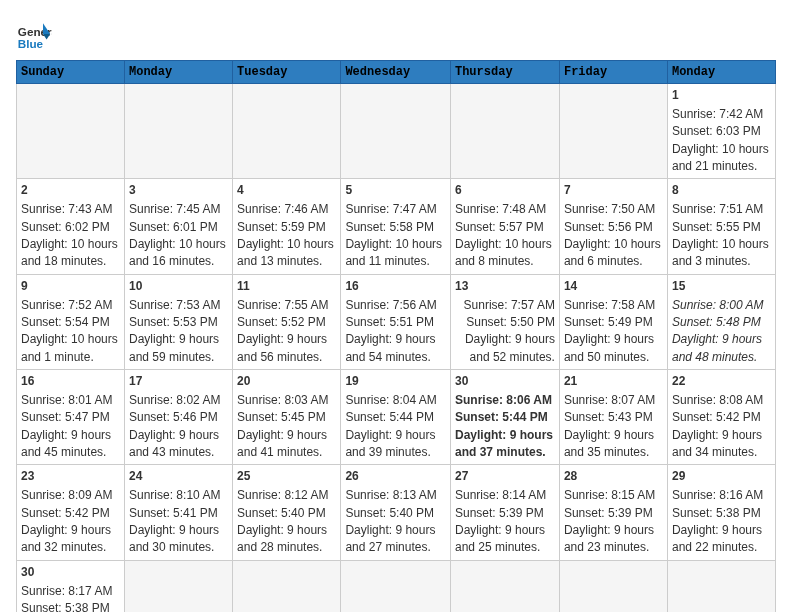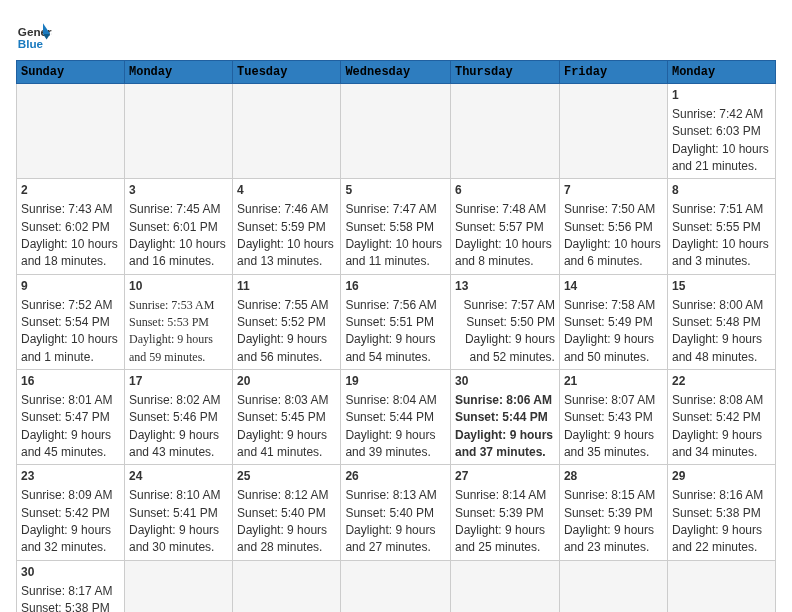--- a/index.html
+++ b/index.html
@@ -180,21 +180,21 @@
       <tr>
         <td>
           <span class="day-number">9</span>
           <div class="day-info" style="white-space: pre-line;">Sunrise: 7:52 AM
 Sunset: 5:54 PM
 Daylight: 10 hours
 and 1 minute.</div>
         </td>
         <td>
           <span class="day-number">10</span>
-          <div class="day-info" style="white-space: pre-line; font-family: Liberation Serif, serif;">Sunrise: 7:53 AM
+          <div class="day-info" style="white-space: pre-line;">Sunrise: 7:53 AM
 Sunset: 5:53 PM
 Daylight: 9 hours
 and 59 minutes.</div>
         </td>
         <td>
           <span class="day-number">11</span>
           <div class="day-info" style="white-space: pre-line;">Sunrise: 7:55 AM
 Sunset: 5:52 PM
 Daylight: 9 hours
 and 56 minutes.</div>
@@ -215,21 +215,21 @@
         </td>
         <td>
           <span class="day-number">14</span>
           <div class="day-info" style="white-space: pre-line;">Sunrise: 7:58 AM
 Sunset: 5:49 PM
 Daylight: 9 hours
 and 50 minutes.</div>
         </td>
         <td>
           <span class="day-number">15</span>
-          <div class="day-info" style="white-space: pre-line;">Sunrise: 8:00 AM
+          <div class="day-info" style="white-space: pre-line; font-style: italic;">Sunrise: 8:00 AM
 Sunset: 5:48 PM
 Daylight: 9 hours
 and 48 minutes.</div>
         </td>
       </tr>
       <tr>
         <td>
           <span class="day-number">16</span>
           <div class="day-info" style="white-space: pre-line;">Sunrise: 8:01 AM
 Sunset: 5:47 PM

